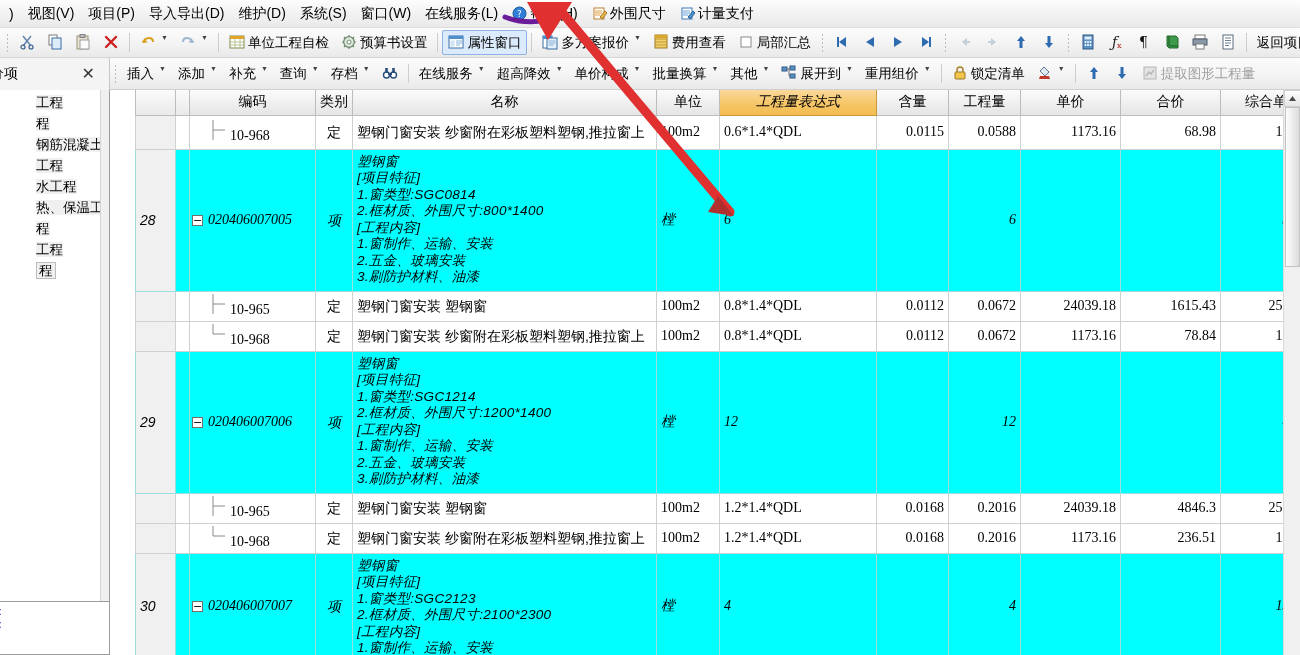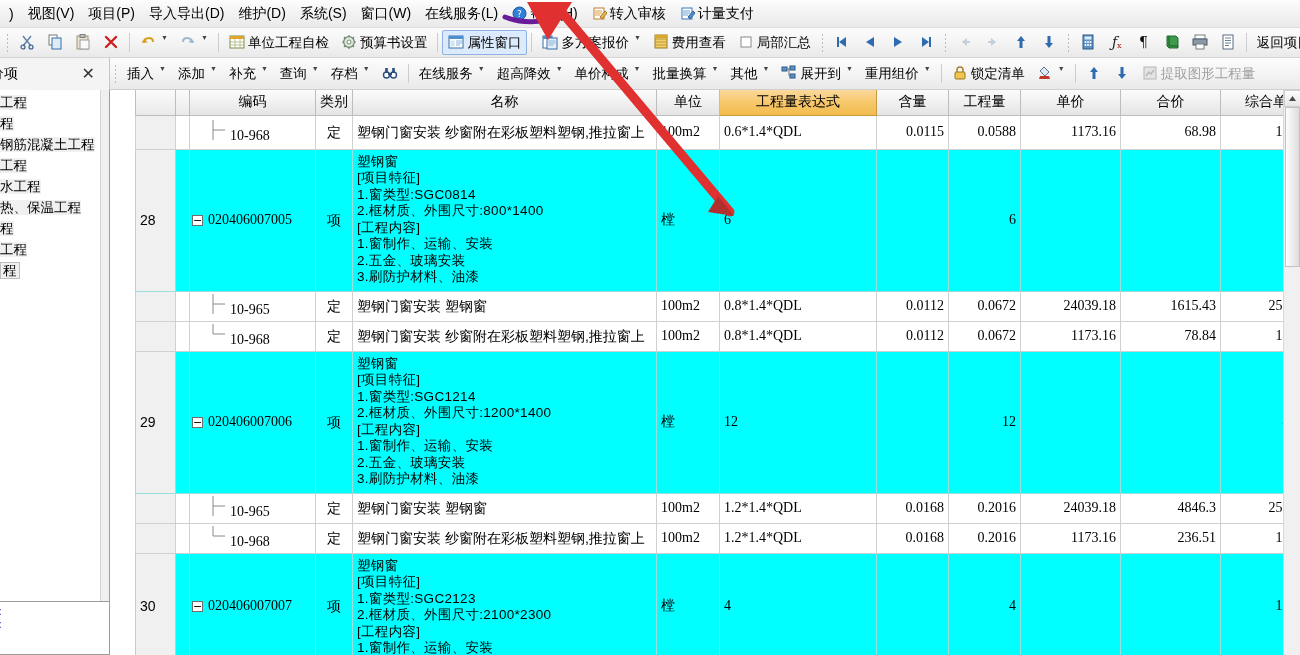--- a/index.html
+++ b/index.html
@@ -60,21 +60,21 @@
   #main{ display:flex; width:1300px; height:565px; }
 
   
   #leftpane{
     width:110px; flex:none; height:565px; position:relative;
     background:#fff; display:flex; flex-direction:column;
   }
   #tree{
     position:relative; flex:1 1 auto; overflow:hidden;
     border:1px solid #9c9c9c; border-top:none; border-left:none;
-    background:#fff; margin:0; height:511px;
+    background:#fff; margin:0; height:511px;padding-left:36px;
   }
   .tree-item{
     font-size:13.5px; line-height:21px; white-space:nowrap;
     padding-left:0; margin-left:-18px; color:#000;
   }
   .tree-item span.lbl{ background:#f0f0f0; }
   #tree-scroll{
     position:absolute; right:0; top:0; width:9px; height:100%;
     background:#f0f0f0; border-left:1px solid #d4d4d4;
   }
@@ -90,27 +90,28 @@
   table.grid{ border-collapse:collapse; table-layout:fixed; width:1190px; }
   table.grid th{
     background:linear-gradient(to bottom,#fbfbfb 0%,#f0f0f0 50%,#e4e4e4 100%);
     border:1px solid #bdbdbd; border-top:none;
     font-weight:normal; font-size:14px; height:25px; padding:0 2px;
     text-align:center; color:#000; white-space:nowrap;
   }
   table.grid th.hl{
     background:linear-gradient(to bottom,#fbd99b 0%,#f6c76b 50%,#f2bb4e 100%);
     border-color:#c79a3e;
+    font-style:italic;
   }
   table.grid td{
     border:1px solid #d0d0d0;
     font-size:14px; padding:1px 4px; vertical-align:middle;
     color:#000; background:#ffffff; line-height:18px;
   }
-  tr.sel td{ background:#00FFFF; border-color:#9bdede;}
+  tr.sel td{ background:#00FFFF; border-color:#9bdede;font-style:italic;}
   td.rownum{
     background:#f0f0f0 !important; text-align:left; color:#000;
     border:1px solid #cfcfcf; font-size:14px;
   }
   td.gutter{ background:#ffffff; padding:0;}
   tr.sel td.gutter{ background:#00FFFF;}
   td.num{ text-align:right; font-family:"Liberation Serif","DejaVu Serif",serif; font-size:15px;}
   td.ctr{ text-align:center;}
   td.code{ font-family:"Liberation Serif","DejaVu Serif",serif; font-size:15px; white-space:normal; word-break:break-all;}
   td.expr{ font-family:"Liberation Serif","DejaVu Serif",serif; font-size:15px; text-align:left;}
@@ -178,21 +179,21 @@
     <span>帮助(H)</span>
   </div>
   <div class="menu-item">
     <span class="mi-icon">
       <svg width="15" height="15" viewBox="0 0 15 15">
           <rect x="2" y="2" width="10" height="11" fill="#fff" stroke="#c08030"></rect>
           <path d="M3 5h7M3 7h7M3 9h5" stroke="#e0a040" stroke-width="1"></path>
           <path d="M8 11l5-6 2 2-5 6z" fill="#e8b84b" stroke="#a07520"></path>
         </svg>
     </span>
-    <span>转入审核</span>
+    <span>外围尺寸</span>
   </div>
   <div class="menu-item">
     <span class="mi-icon">
       <svg width="15" height="15" viewBox="0 0 15 15">
           <rect x="2" y="2" width="10" height="11" fill="#fff" stroke="#3a7abd"></rect>
           <path d="M3 5h7M3 7h7M3 9h5" stroke="#6aa6dd" stroke-width="1"></path>
           <path d="M8 11l5-6 2 2-5 6z" fill="#4f92d0" stroke="#2a5e92"></path>
         </svg>
     </span>
     <span>计量支付</span>

